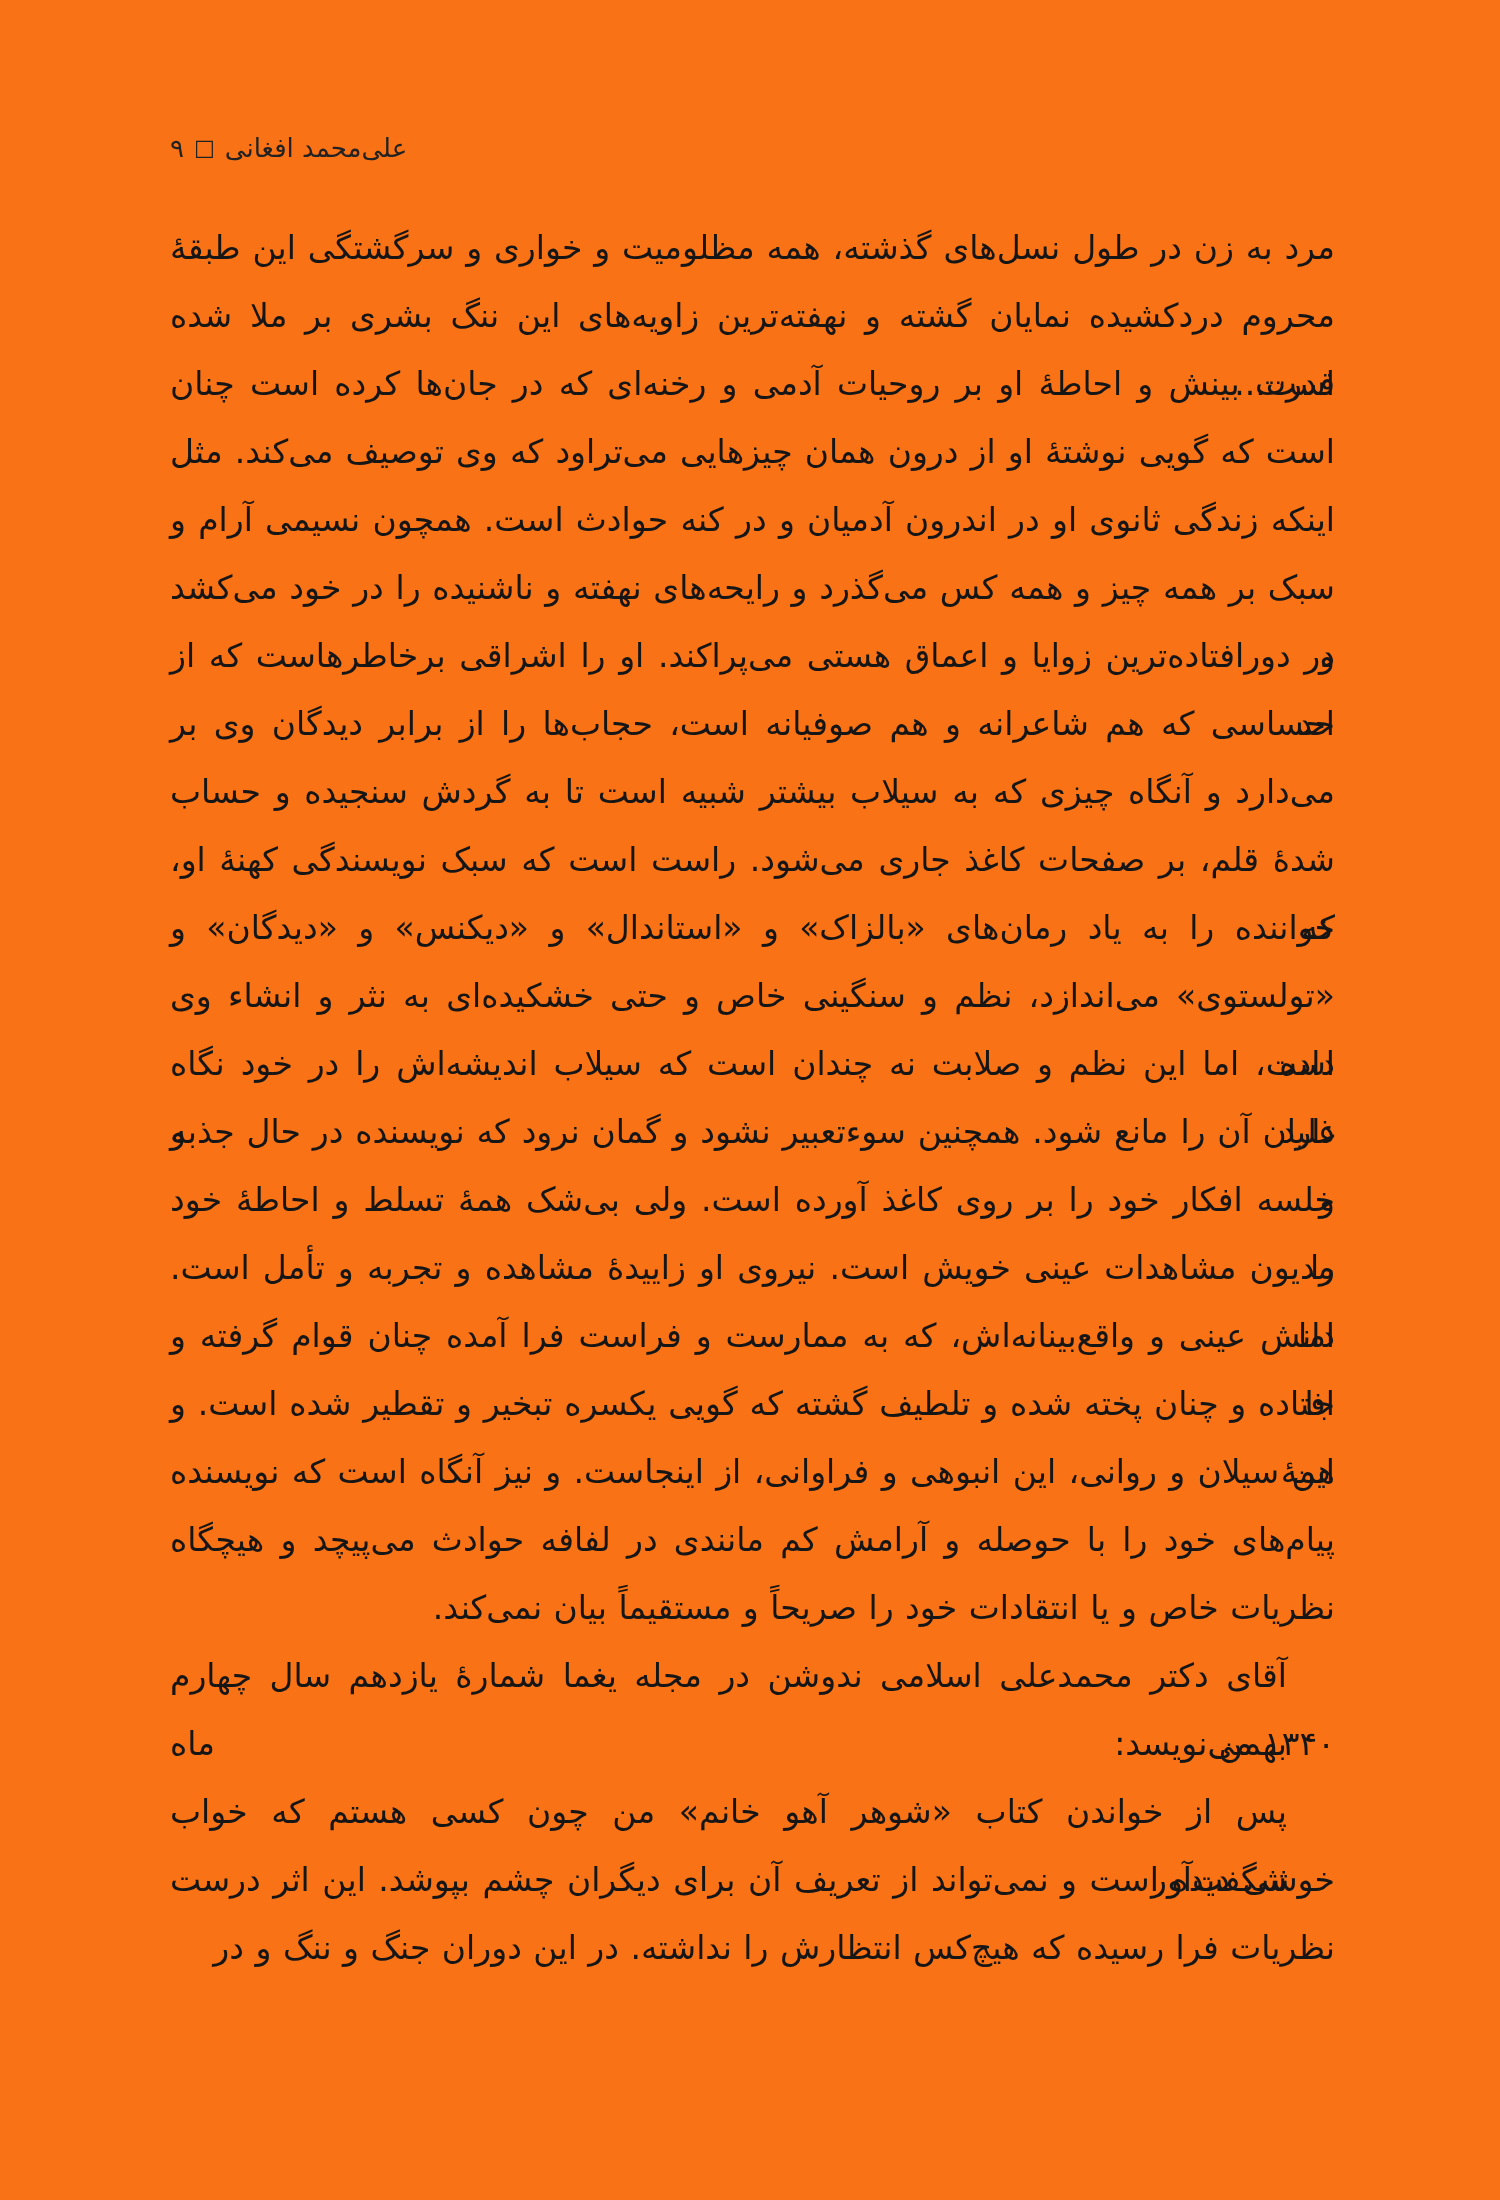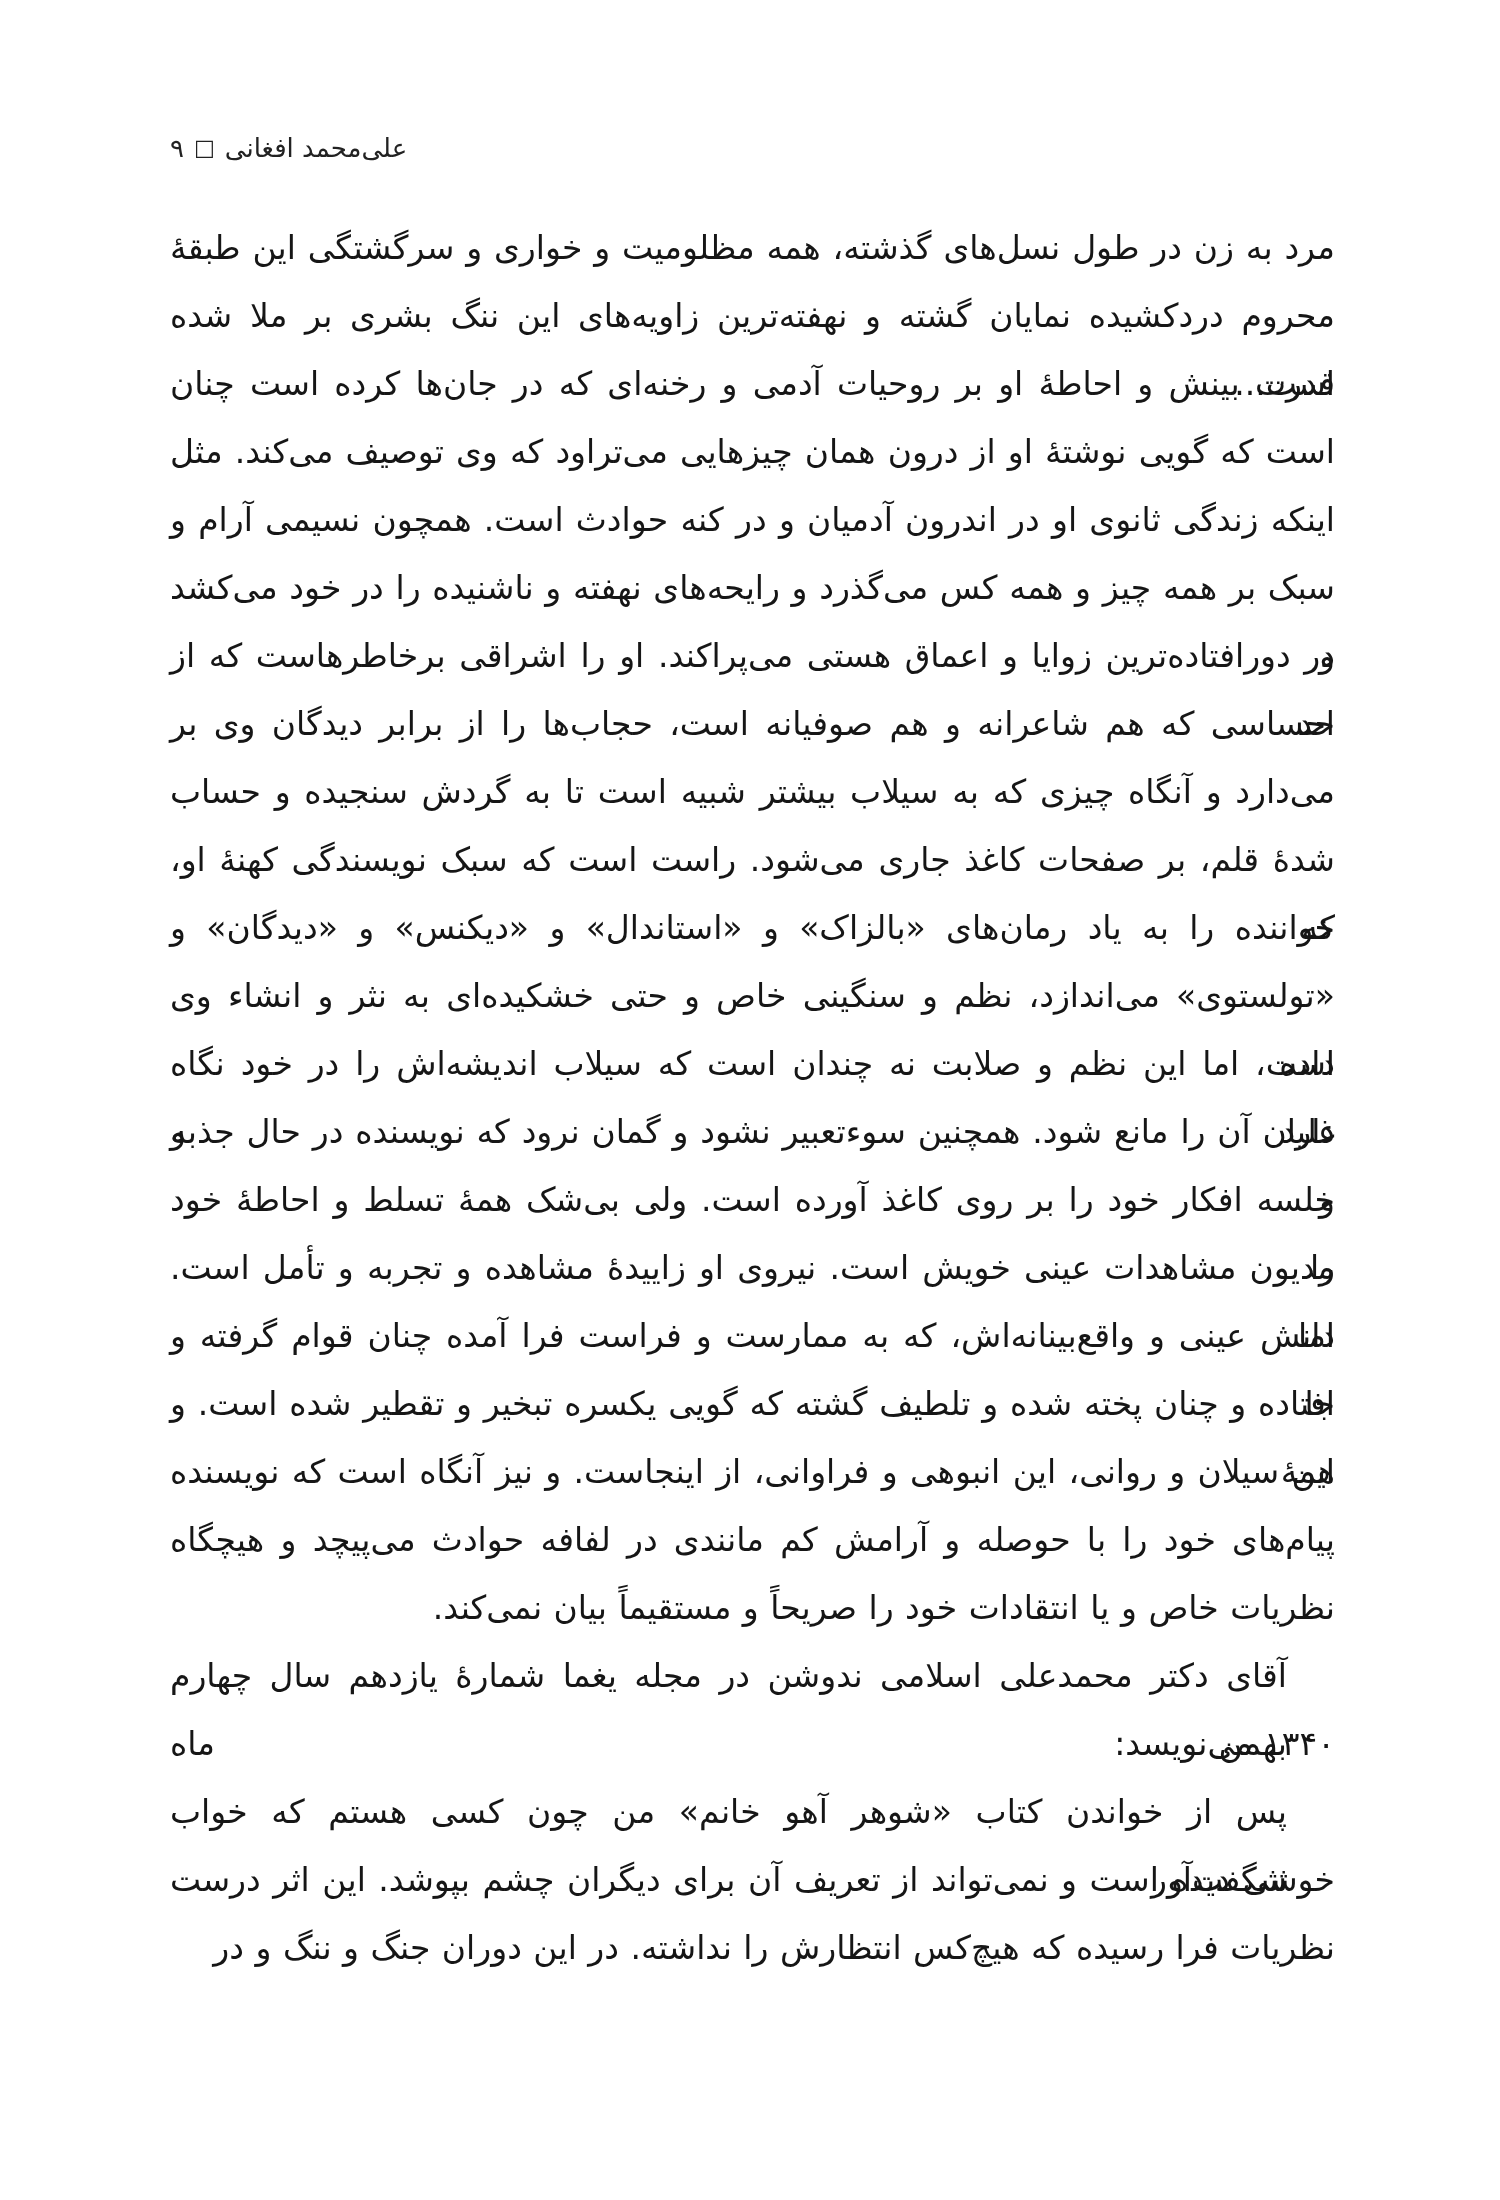--- a/index.html
+++ b/index.html
@@ -1,19 +1,19 @@
 <!DOCTYPE html>
 <html lang="fa"><head>
 <meta charset="utf-8">
 <style>
   html,body{margin:0;padding:0;background:#777;}
   .page{
     position:relative;
     width:1500px;height:2200px;
-    background:#ffffff;
+    background:#f97316;
     margin:0 auto;
     font-family:"DejaVu Sans", sans-serif;
     color:#1c1c1c;
     overflow:hidden;
   }
   .running-head{
     position:absolute;
     top:133px;right:1040px;left:170px;
     height:42px;
     direction:rtl;

